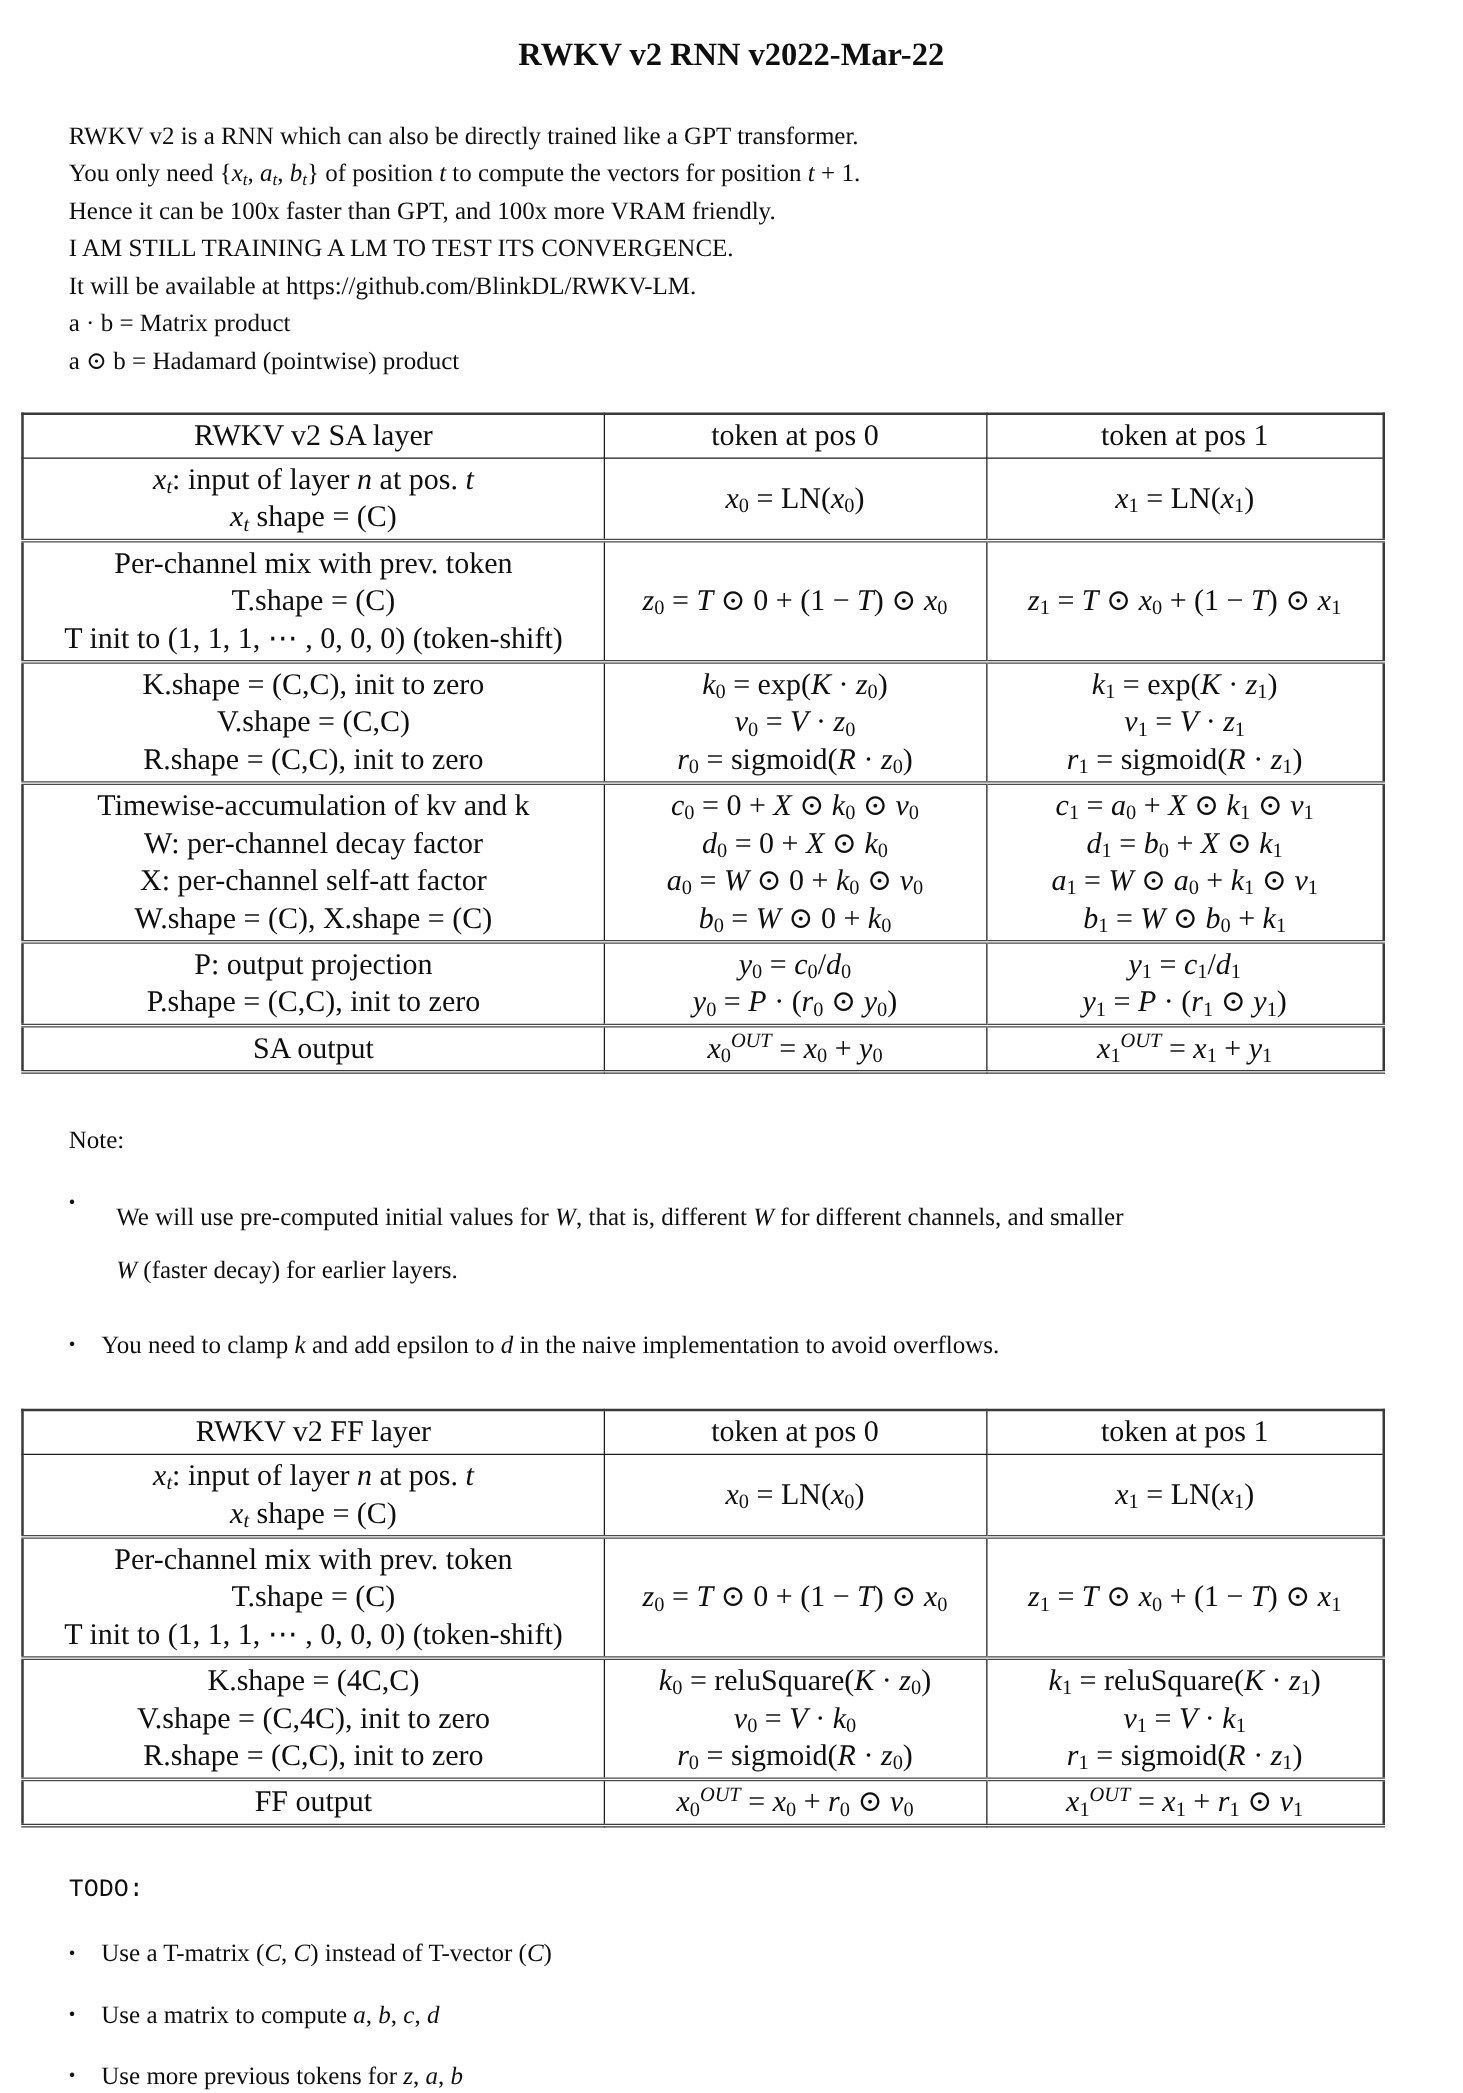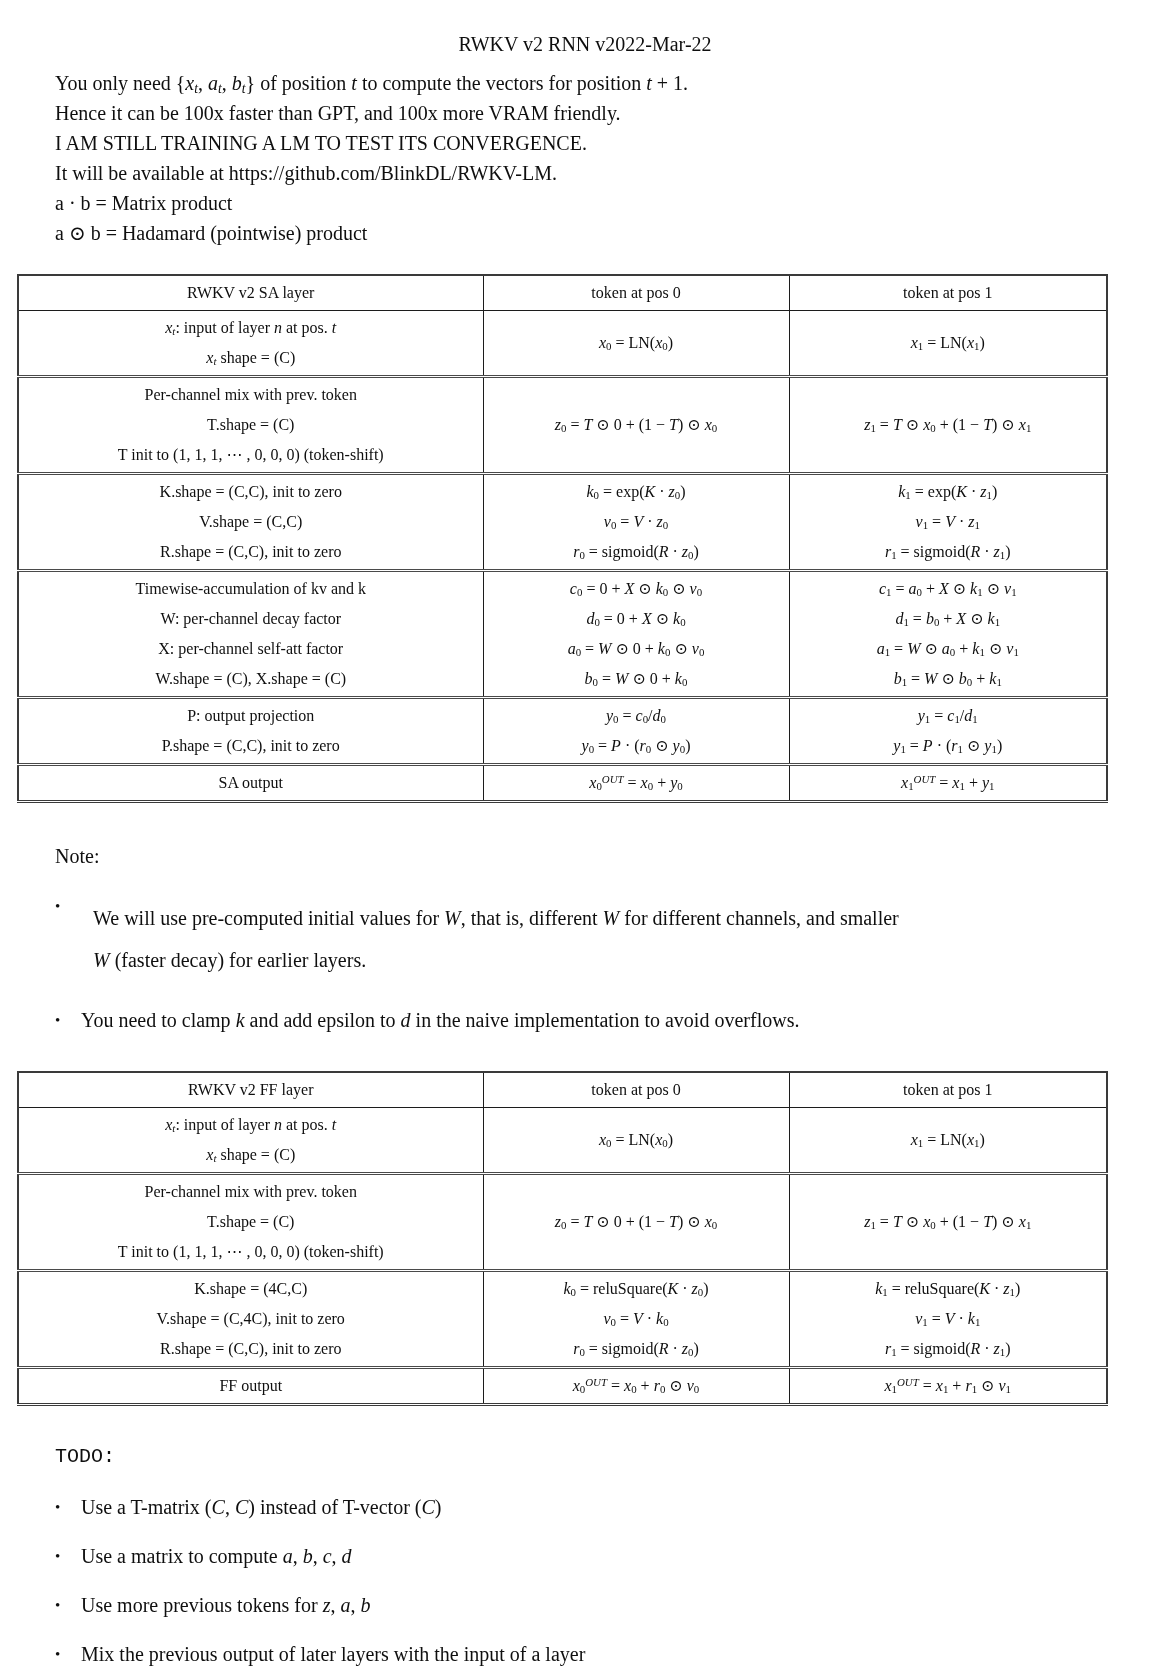--- a/index.html
+++ b/index.html
@@ -11,37 +11,37 @@
     font-size:20px;line-height:30px;
     box-sizing:border-box;
     padding:28px 55px 0 55px;
     overflow:hidden;
   }
   i{font-style:italic;}
   sub{font-size:68%;vertical-align:-0.22em;line-height:0;}
   sup{font-size:68%;vertical-align:0.5em;line-height:0;}
 
   .title{
-    text-align:center;font-weight:normal;font-size:20px;line-height:32px;
-    margin:0 0 8px 0;
+    text-align:center;font-weight:bold;font-size:26px;line-height:32px;
+    margin:0 0 34px 0;
   }
   .intro p{margin:0;}
 
   table.ltx{
     border-collapse:collapse;
     table-layout:fixed;
     width:1091px;
     margin-left:-38px;
   }
   table.ltx.first{margin-top:26px;}
   table.ltx.second{margin-top:36px;padding-left:28px;}
   .ltx th,.ltx td{
     border:1px solid #1c1c1c;
     text-align:center;vertical-align:middle;
-    font-weight:normal;font-size:16px;line-height:30px;
+    font-weight:normal;font-size:24px;line-height:30px;
     padding:2px 4px;
     overflow:hidden;white-space:nowrap;
   }
   .ltx{border:2px solid #3a3a3a;border-bottom:3px double #3a3a3a;}
   .ltx tr.sep td{border-top:3px double #4a4a4a;}
   .col-a{width:42.7%;}
   .col-b{width:28.1%;}
   .col-c{width:29.2%;}
 
   .sec-head{margin:38px 0 20px 0;}
@@ -54,20 +54,21 @@
   .bullet .txt div{margin:12px;}
 </style>
 </head>
 <body>
 
 <div class="page">
 
   <h1 class="title">RWKV v2 RNN v2022-Mar-22</h1>
 
   <div class="intro">
+    <p>RWKV v2 is a RNN which can also be directly trained like a GPT transformer.</p>
     <p>You only need {<i>x</i><sub><i>t</i></sub>, <i>a</i><sub><i>t</i></sub>, <i>b</i><sub><i>t</i></sub>} of position <i>t</i> to compute the vectors for position <i>t</i> + 1.</p>
     <p>Hence it can be 100x faster than GPT, and 100x more VRAM friendly.</p>
     <p>I AM STILL TRAINING A LM TO TEST ITS CONVERGENCE.</p>
     <p>It will be available at https://github.com/BlinkDL/RWKV-LM.</p>
     <p>a · b = Matrix product</p>
     <p>a ⊙ b = Hadamard (pointwise) product</p>
   </div>
 
   <table class="ltx first">
     <colgroup>

